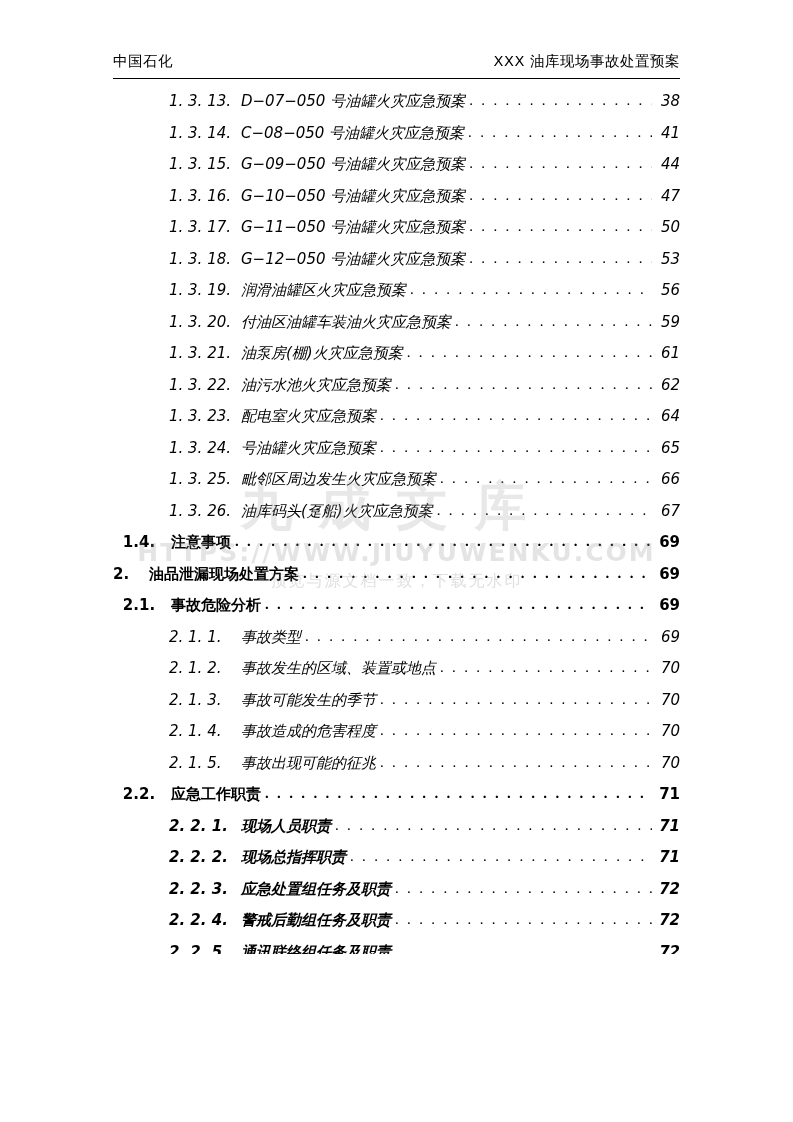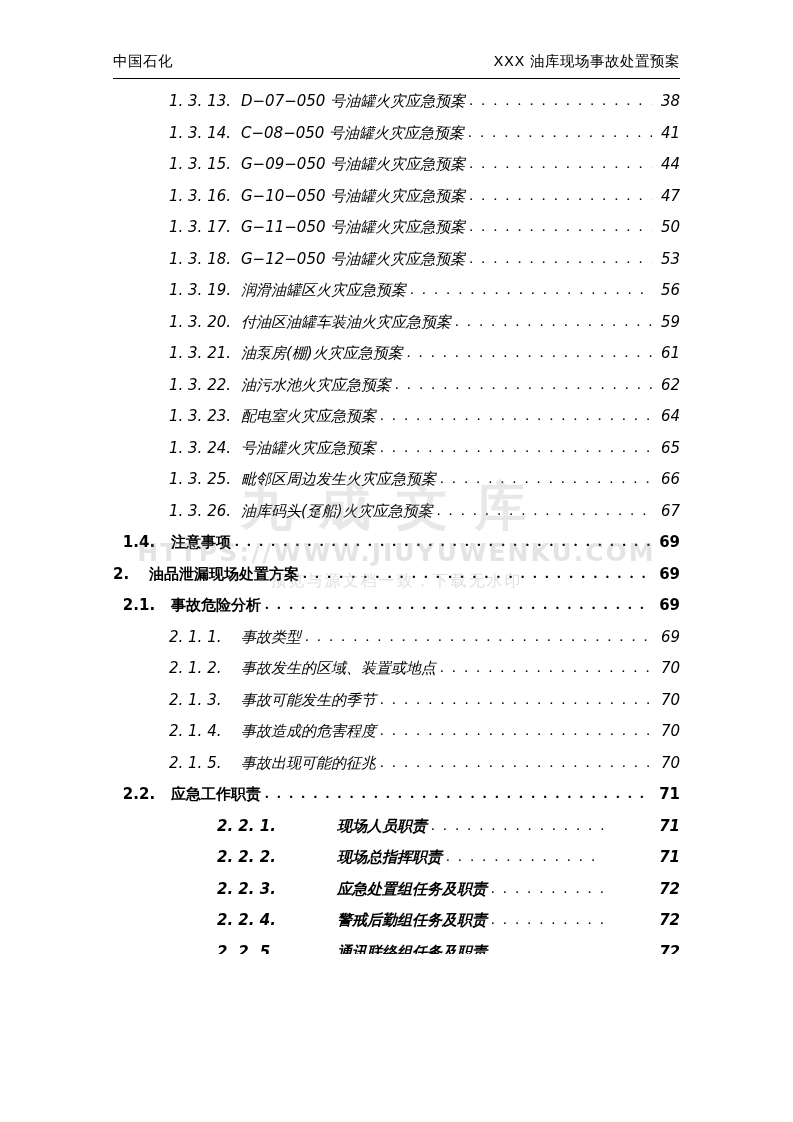--- a/index.html
+++ b/index.html
@@ -92,21 +92,21 @@
   .lvl3 { padding-left: 56px; }
   .lvl2 { padding-left: 0px; font-weight: bold; }
   .lvl2 .num { width: 52px; font-style: normal; text-align: center; }
   .lvl2 .title { font-style: normal; }
   .lvl2 .pg { font-style: normal; }
   .lvl1 { padding-left: 0px; font-weight: bold; }
   .lvl1 .num { width: 30px; font-style: normal; }
   .lvl1 .title { font-style: normal; }
   .lvl1 .pg { font-style: normal; }
 
-  .bold .num, .bold .title, .bold .pg { font-weight: bold; margin-left: 48px; }
+  .bold .num, .bold .title, .bold .pg { font-weight: bold; }
 
   
   .watermark {
     position: absolute;
     left: 0;
     right: 0;
     top: 480px;
     text-align: center;
     pointer-events: none;
     user-select: none;

